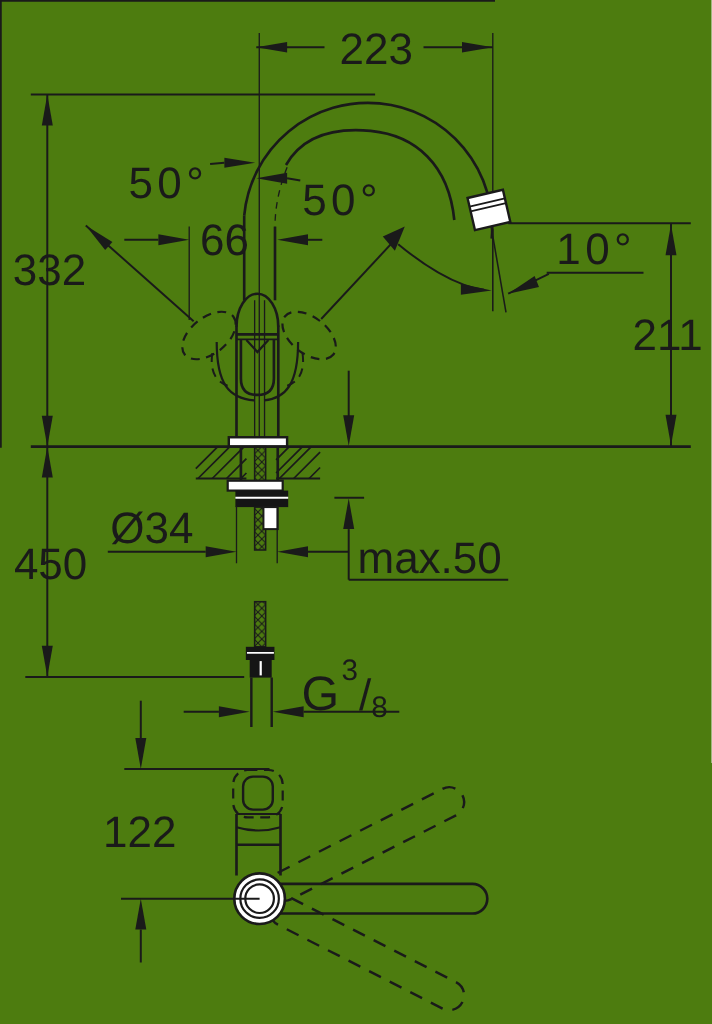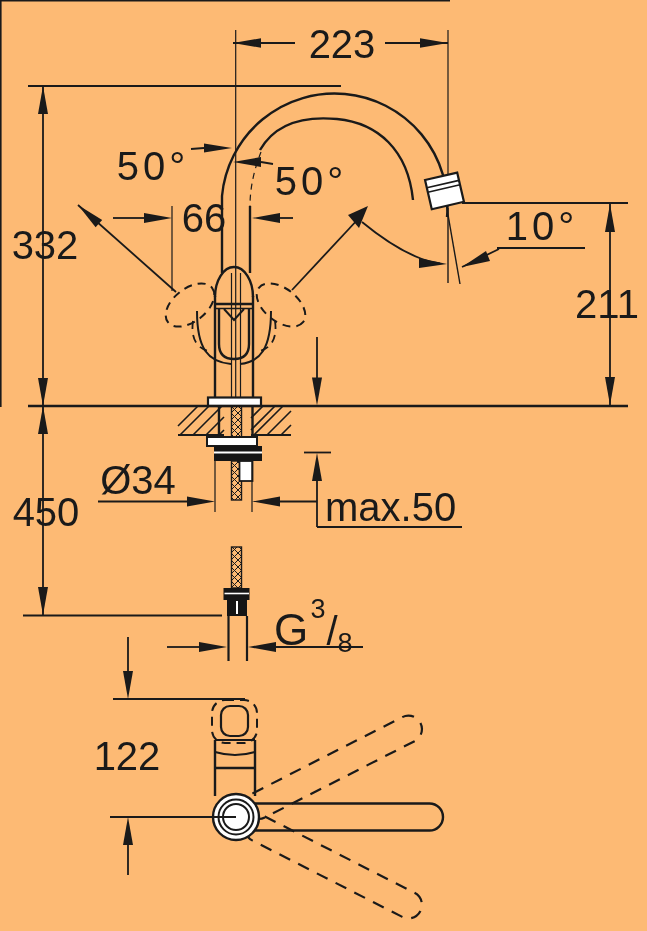--- a/index.html
+++ b/index.html
@@ -1,16 +1,16 @@
 <!DOCTYPE html>
 <html><head>
 <meta charset="utf-8">
 <style>
   html,body{margin:0;padding:0;background:#ffffff;}
-  .stage{width:647px;height:931px;background:#fdba74;position:relative;overflow:hidden;}
+  .stage{width:647px;height:931px;background:#4d7c0f;position:relative;overflow:hidden;}
   svg{display:block;}
   text{font-family:"Liberation Sans","DejaVu Sans",sans-serif;fill:#1a1a1a;}
   .d40{font-size:40px;}
   .d44{font-size:44px;}
   .d27{font-size:27px;}
   .deg{letter-spacing:4px;}
   .mid{text-anchor:middle;}
   .ln{stroke:#1a1a1a;fill:none;}
   .obj{stroke-width:2.4;}
   .dim{stroke-width:1.8;}

